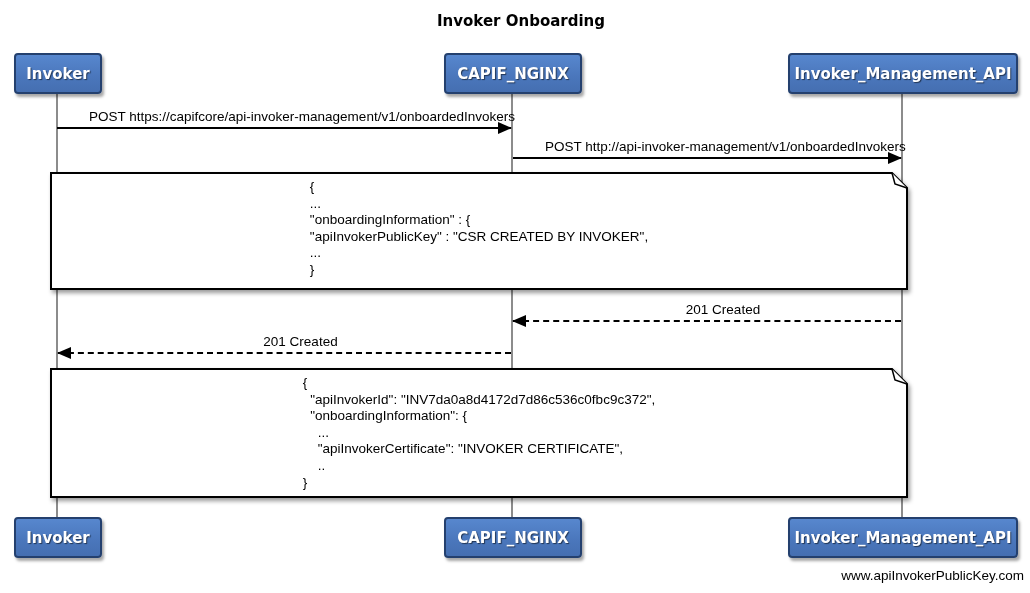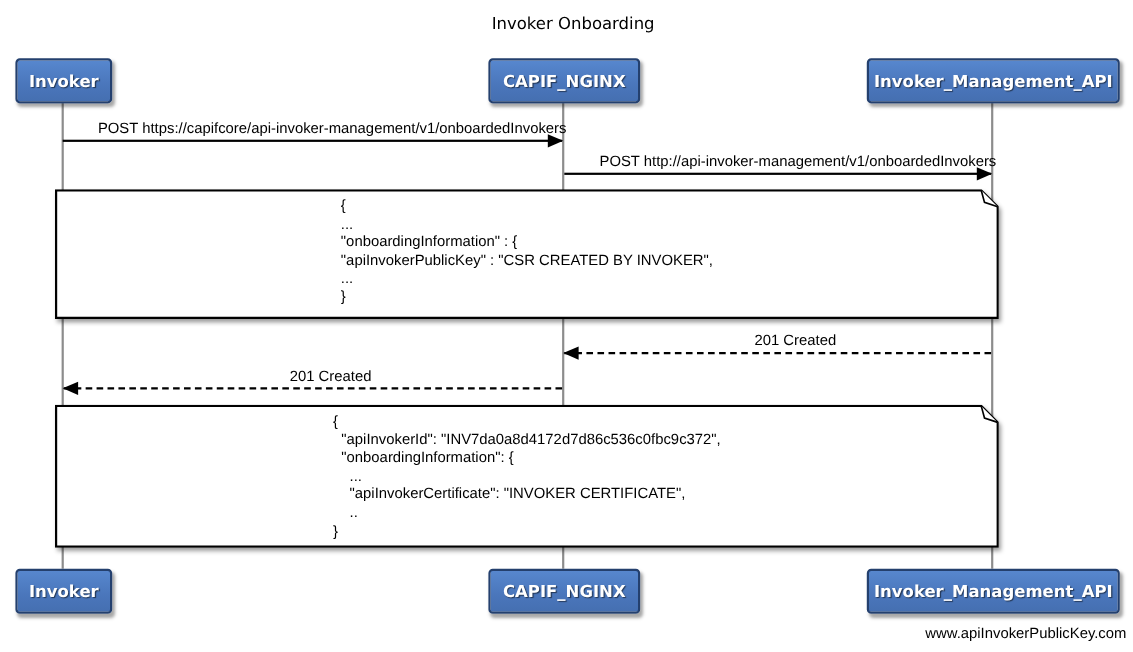--- a/index.html
+++ b/index.html
@@ -2,21 +2,21 @@
 <html><head>
 <meta charset="utf-8">
 <style>
   html, body { margin:0; padding:0; background:#ffffff; }
   #canvas {
     position:relative; width:1030px; height:593px; background:#ffffff;
     font-family:"Liberation Sans", sans-serif; color:#000; overflow:hidden;
   }
   .title {
     position:absolute; left:0; right:0; top:12px; text-align:center;
-    font-family:"DejaVu Sans", sans-serif; font-weight:normal; font-size:15px;padding-left:12px;
+    font-family:"DejaVu Sans", sans-serif; font-weight:bold; font-size:15px;padding-left:12px;
   }
   .lifeline { position:absolute; top:93px; height:424px; width:2px; background:#8c8c8c; }
   .actor {
     position:absolute; height:37px; border:2px solid #24406e; border-radius:4px;
     background:linear-gradient(180deg,#5787ce 0%, #4a76bb 60%, #456fb1 100%);
     box-shadow:2px 3px 3px rgba(0,0,0,0.35);
     display:flex; align-items:center; justify-content:center;
     color:#fff; font-family:"DejaVu Sans", sans-serif; font-weight:bold; font-size:15px;
     text-shadow:1px 1px 1px rgba(0,0,0,0.55);
   }

